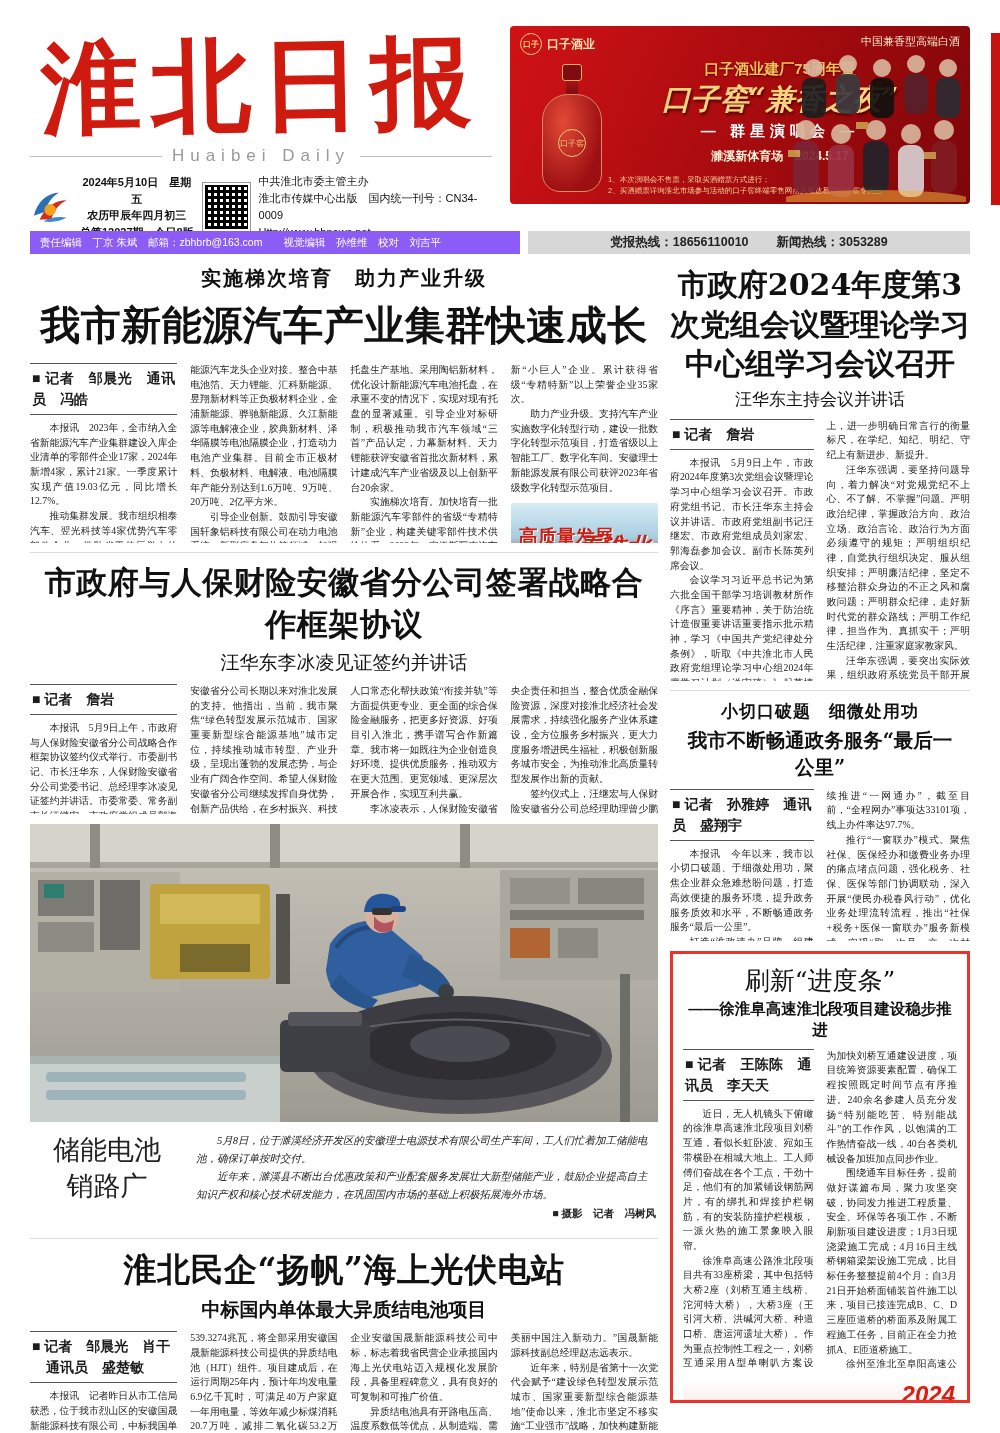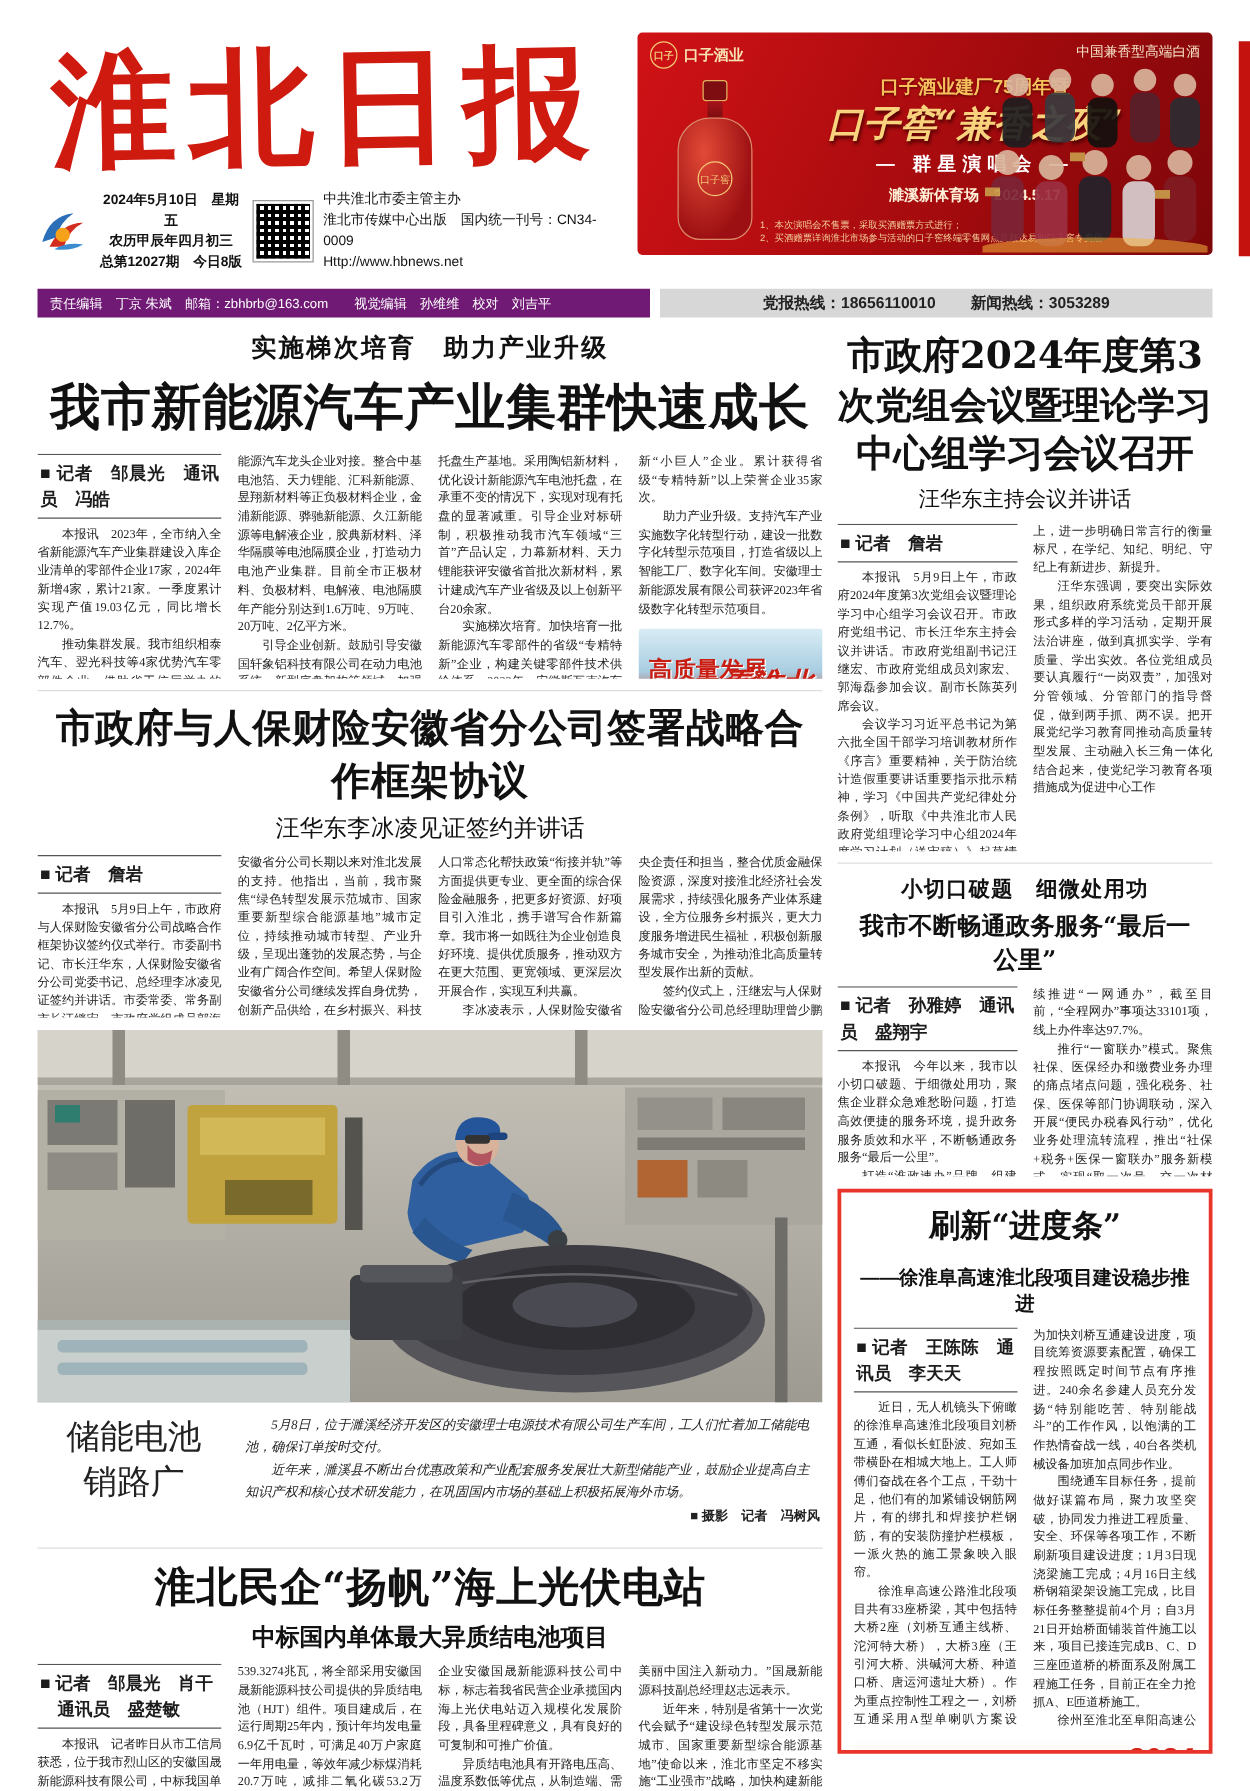--- a/index.html
+++ b/index.html
@@ -36,21 +36,21 @@
   .bottle-neck{width:12px;height:13px;margin:0 auto;background:linear-gradient(#a5131a,#7d0d10);}
   .bottle-body{width:58px;height:96px;margin:0 auto;border-radius:26px 26px 18px 18px;border:1px solid #d98a6a;
                background:radial-gradient(ellipse at 35% 28%,#e24a36,#9c0f12 72%);position:relative;}
   .bottle-badge{position:absolute;left:50%;top:34px;transform:translateX(-50%);width:26px;height:26px;border-radius:50%;
                 border:1px solid #f3c876;color:#f3c876;font-size:8px;display:flex;align-items:center;justify-content:center;}
   .ad-figures{position:absolute;right:4px;top:26px;}
   
   .edge-stripe{position:absolute;top:33px;right:0;width:9px;height:172px;background:#c4120e;}
   
   .info-bar{position:absolute;top:231px;left:30px;width:940px;height:23px;display:flex;gap:8px;}
-  .ib-left{width:470px;background:#701a75;color:#fff;font-size:10.5px;display:flex;align-items:center;padding:0 10px;white-space:nowrap;overflow:hidden;}
+  .ib-left{width:470px;background:#8b5cf6;color:#fff;font-size:10.5px;display:flex;align-items:center;padding:0 10px;white-space:nowrap;overflow:hidden;}
   .ib-right{flex:1;background:#d7d7d7;color:#222;font-weight:bold;font-size:12.5px;display:flex;align-items:center;justify-content:center;white-space:nowrap;}
   
   .main{position:absolute;top:263px;left:30px;width:940px;height:1165px;display:flex;gap:12px;}
   .col-left{width:628px;}
   .col-right{width:300px;}
   .kicker{font-size:20px;font-weight:bold;text-align:center;letter-spacing:2px;margin:2px 0 6px;}
   h1.hl-sans{margin:0 0 10px;font-size:40px;font-weight:900;text-align:center;letter-spacing:0.5px;
              font-family:"Liberation Sans",sans-serif;}
   h2.hl-serif{margin:8px 0 4px;font-size:31px;font-weight:900;text-align:center;font-family:"DejaVu Serif",serif;letter-spacing:0.5px;}
   .subtitle{font-size:19px;text-align:center;margin:2px 0 8px;font-weight:normal;}
@@ -75,33 +75,38 @@
   .cap-body p{margin:0;text-indent:2em;}
   .credit{text-align:right;font-style:normal;font-weight:bold;font-family:"Liberation Sans",sans-serif;font-size:10.5px;margin-top:2px;}
   
   h2.hl-right{margin:2px 0 4px;font-size:30px;line-height:1.32;font-weight:900;text-align:center;
               font-family:"DejaVu Serif",serif;}
   .subtitle-sm{font-size:17px;text-align:center;margin:4px 0 8px;}
   .kicker-sm{font-size:17px;font-weight:bold;text-align:center;letter-spacing:1px;margin:4px 0 4px;}
   h3.hl-b{margin:0 16px 8px;font-size:19.5px;font-weight:900;text-align:center;font-family:"DejaVu Serif",serif;}
   
   .red-box{border:3px solid #e8342b;margin-top:10px;padding:8px 10px 10px;height:428px;overflow:hidden;}
-  h2.hl-box-title{margin:2px 0 15px;font-size:25px;font-weight:700;text-align:center;font-family:"DejaVu Serif",serif;}
+  h2.hl-box-title{margin:2px 0 2px;font-size:25px;font-weight:400;text-align:center;font-family:"DejaVu Serif",serif;}
   .box-subtitle{font-size:15.5px;font-weight:bold;text-align:center;margin:2px 0 8px;}
   .promo{margin-top:8px;padding:4px 2px;text-align:center;background:linear-gradient(180deg,#fff 0%,#fbe8e4 100%);}
   .promo .year{display:block;font-size:24px;font-weight:900;font-style:italic;color:#d42015;line-height:1;text-align:right;padding-left:28px;}
 </style>
 </head>
 <body>
 
 <div class="page">
 
   <div class="header">
     <div class="masthead">
       <div class="mh-title">淮北日报</div>
+      <div class="mh-en">
+        <div class="rule"></div>
+        <span>Huaibei  Daily</span>
+        <div class="rule"></div>
+      </div>
       <div class="mh-info">
         <svg width="42" height="42" viewBox="0 0 42 42">
           <path d="M4 30 Q10 8 30 6 Q18 14 16 26 Z" fill="#2a6fb8"></path>
           <path d="M10 34 Q20 14 38 14 Q26 20 22 34 Z" fill="#d22d1e"></path>
           <circle cx="21" cy="24" r="6" fill="#f5a21a"></circle>
           <path d="M14 36 Q24 30 38 32 Q28 38 14 36 Z" fill="#3a8bd0"></path>
         </svg>
         <div class="mh-dates">
           <div>2024年5月10日　星期五</div>
           <div>农历甲辰年四月初三</div>
@@ -361,20 +366,21 @@
           <div class="acol">
             <div class="byline">■ 记者　詹岩</div>
             <div class="plist">
                 <p>本报讯　5月9日上午，市政府2024年度第3次党组会议暨理论学习中心组学习会议召开。市政府党组书记、市长汪华东主持会议并讲话。市政府党组副书记汪继宏、市政府党组成员刘家宏、郭海磊参加会议。副市长陈英列席会议。</p>
                 <p>会议学习习近平总书记为第六批全国干部学习培训教材所作《序言》重要精神，关于防治统计造假重要讲话重要指示批示精神，学习《中国共产党纪律处分条例》，听取《中共淮北市人民政府党组理论学习中心组2024年度学习计划（送审稿）》起草情况汇报。与会人员重点围绕如何把握“六项纪律”要求作讨论发言。</p>
               </div>
           </div>
           <div class="acol cont">
             <div class="plist">
                 <p>上，进一步明确日常言行的衡量标尺，在学纪、知纪、明纪、守纪上有新进步、新提升。</p>
+                <p>汪华东强调，要坚持问题导向，着力解决“对党规党纪不上心、不了解、不掌握”问题。严明政治纪律，掌握政治方向、政治立场、政治言论、政治行为方面必须遵守的规矩；严明组织纪律，自觉执行组织决定、服从组织安排；严明廉洁纪律，坚定不移整治群众身边的不正之风和腐败问题；严明群众纪律，走好新时代党的群众路线；严明工作纪律，担当作为、真抓实干；严明生活纪律，注重家庭家教家风。</p>
                 <p>汪华东强调，要突出实际效果，组织政府系统党员干部开展形式多样的学习活动，定期开展法治讲座，做到真抓实学、学有质量、学出实效。各位党组成员要认真履行“一岗双责”，加强对分管领域、分管部门的指导督促，做到两手抓、两不误。把开展党纪学习教育同推动高质量转型发展、主动融入长三角一体化结合起来，使党纪学习教育各项措施成为促进中心工作</p>
               </div>
           </div>
         </div>
       </section>
 
       <hr class="sec-rule">
 
       <section>
         <div class="kicker-sm">小切口破题　细微处用功</div>

